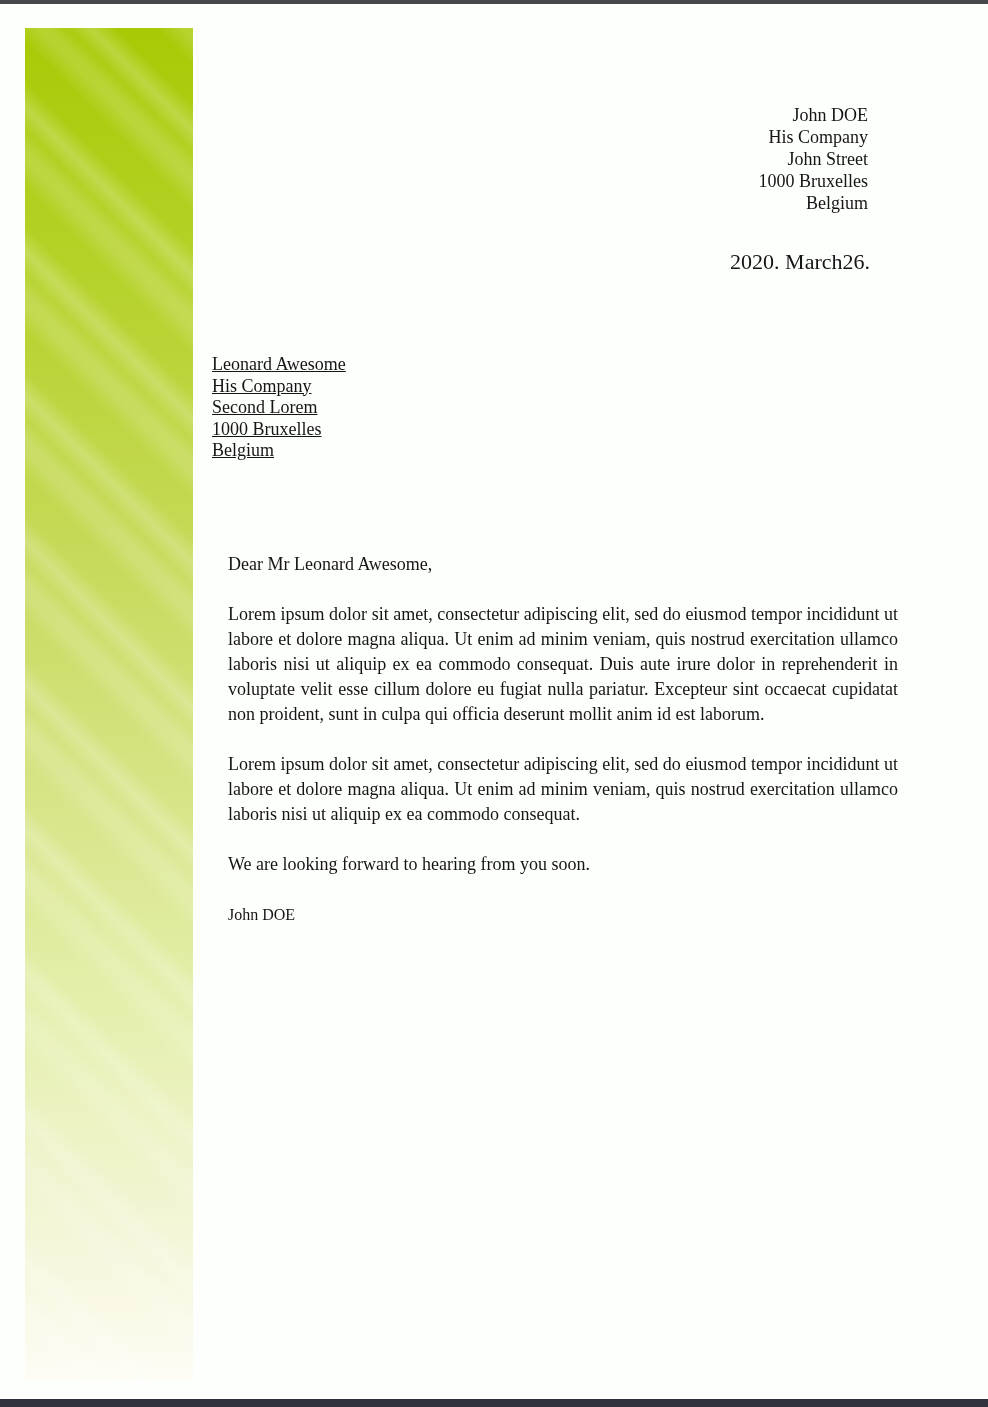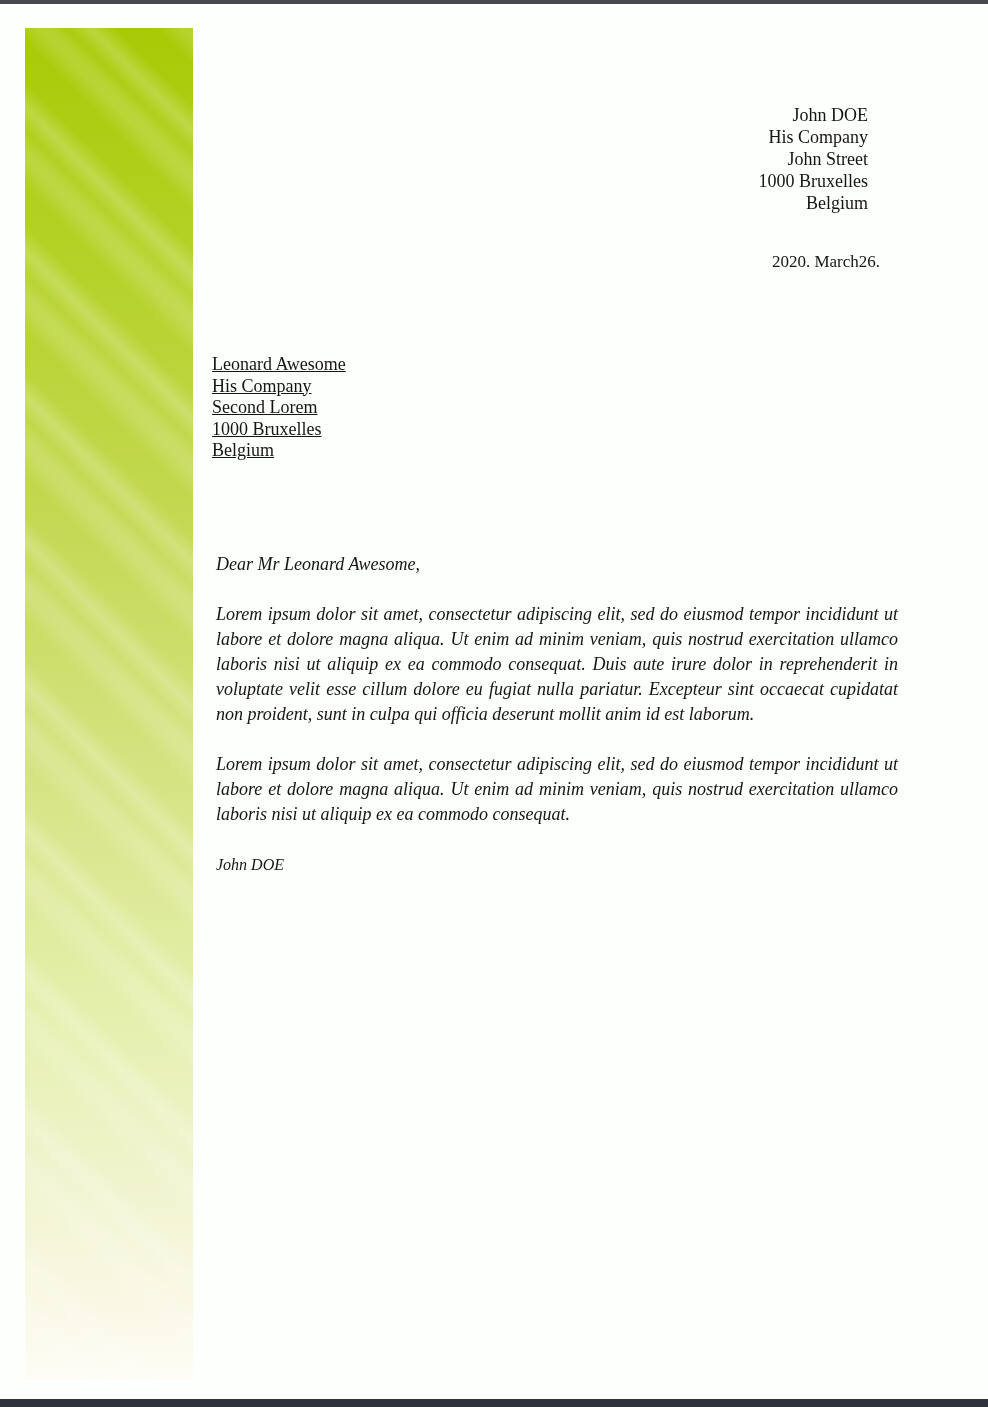--- a/index.html
+++ b/index.html
@@ -51,44 +51,43 @@
   .sender-block {
     position: absolute;
     right: 120px; top: 104px;
     text-align: right;
     font-size: 18px;
     line-height: 22px;
     white-space: nowrap;
   }
   .date-line {
     position: absolute;
-    right: 108px; top: 251px;
+    right: 118px; top: 251px;
     text-align: right;
-    font-size: 17px;
+    font-size: 22px;
     line-height: 22px;
     white-space: nowrap;
   }
   .recipient-block {
     position: absolute;
     left: 212px; top: 354px;
     font-size: 18px;
     line-height: 21.5px;
     white-space: nowrap;
     text-decoration: underline;
   }
   .content-column {
     position: absolute;
     left: 212px; top: 552px;
     width: 686px;
     font-size: 18px;
     line-height: 25px;
   }
   .content-column .block {
-    margin: 0 0 25px 4px;
-    font-style: italic;
+    margin: 0 0 25px 16px;
   }
   .paragraph {
     text-align: justify;
   }
   .signature {
     font-size: 16px;
   }
 </style>
 </head>
 <body>
@@ -112,16 +111,17 @@
   <div>His Company</div>
   <div>Second Lorem</div>
   <div>1000 Bruxelles</div>
   <div>Belgium</div>
 </div>
 
 <div class="content-column">
   <div class="block">Dear Mr Leonard Awesome,</div>
   <div class="block paragraph">Lorem ipsum dolor sit amet, consectetur adipiscing elit, sed do eiusmod tempor incididunt ut labore et dolore magna aliqua. Ut enim ad minim veniam, quis nostrud exercitation ullamco laboris nisi ut aliquip ex ea commodo consequat. Duis aute irure dolor in reprehenderit in voluptate velit esse cillum dolore eu fugiat nulla pariatur. Excepteur sint occaecat cupidatat non proident, sunt in culpa qui officia deserunt mollit anim id est laborum.</div>
   <div class="block paragraph">Lorem ipsum dolor sit amet, consectetur adipiscing elit, sed do eiusmod tempor incididunt ut labore et dolore magna aliqua. Ut enim ad minim veniam, quis nostrud exercitation ullamco laboris nisi ut aliquip ex ea commodo consequat.</div>
+  <div class="block">We are looking forward to hearing from you soon.</div>
   <div class="block signature">John DOE</div>
 </div>
 
 <div class="bottom-bar" style="background:#2f323a;"></div>
 
 </body></html>

